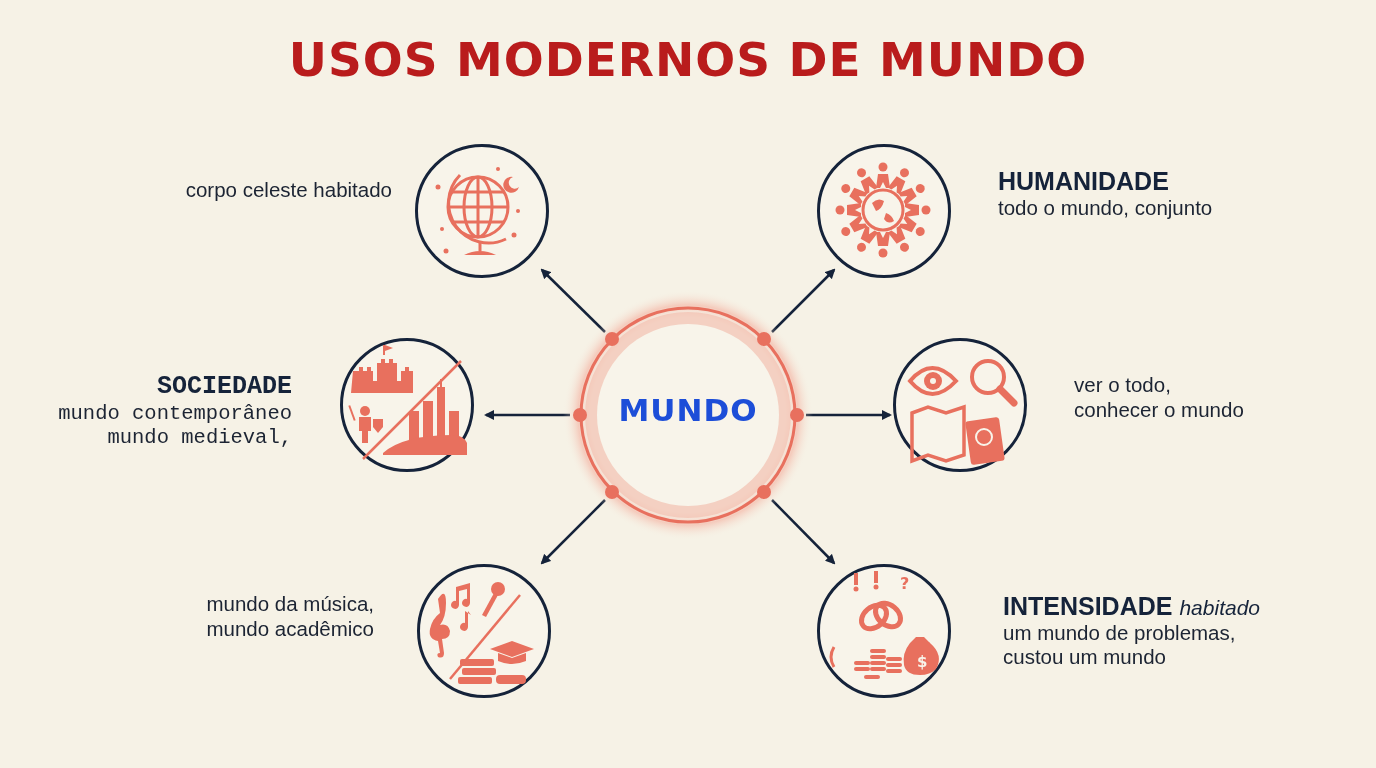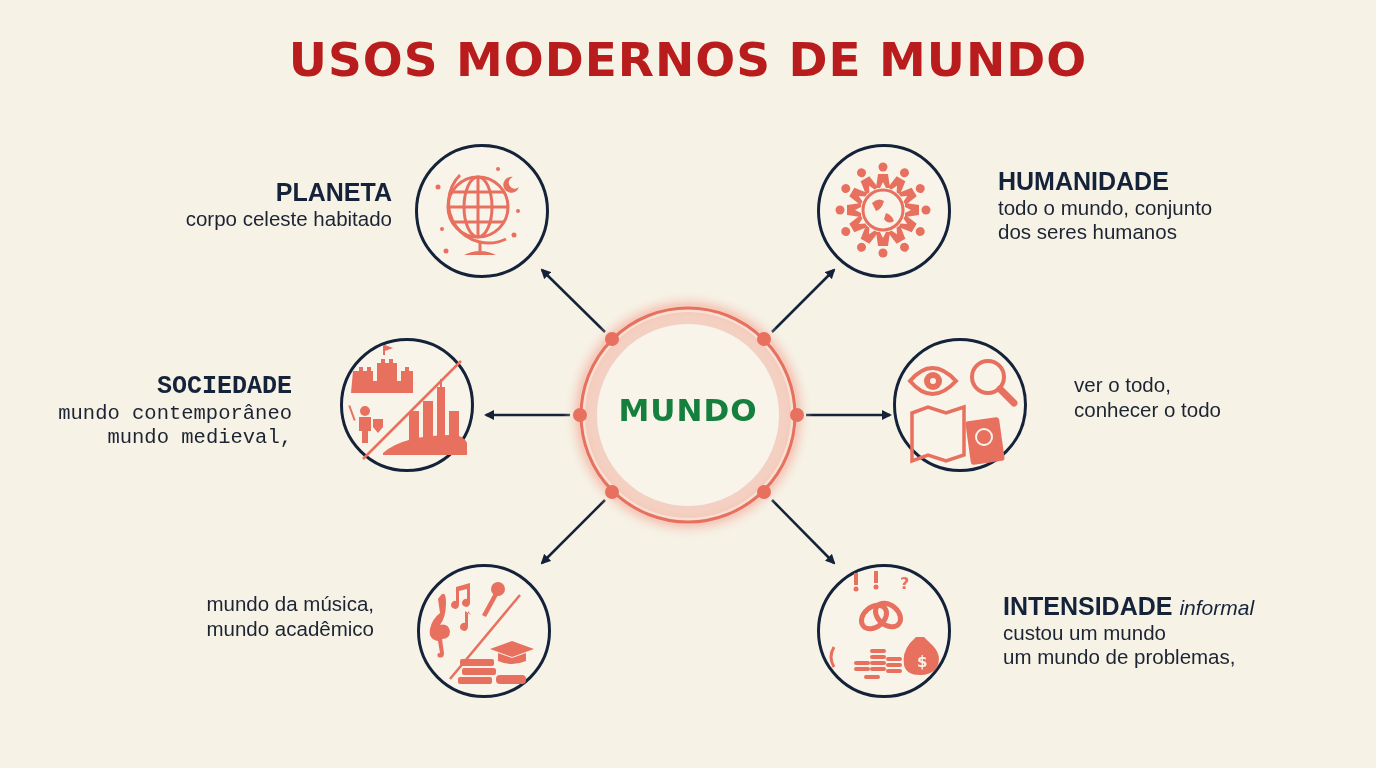--- a/index.html
+++ b/index.html
@@ -11,21 +11,21 @@
   }
   .title {
     position:absolute; left:0; right:0; top:32px; text-align:center;
     font-family:"DejaVu Sans", sans-serif; font-weight:bold; font-size:47px;
     letter-spacing:1px; color:#b91c1c;
   }
   svg.links { position:absolute; left:0; top:0; }
   .center-label {
     position:absolute; left:588px; top:392px; width:200px; text-align:center;
     font-family:"DejaVu Sans", sans-serif; font-weight:bold; font-size:31px;
-    color:#15803d; letter-spacing:1px;
+    color:#1d4ed8; letter-spacing:1px;
   }
   .node {
     position:absolute; width:134px; height:134px; border-radius:50%;
     border:3.5px solid #15233a; box-sizing:border-box; background:#f8f4ea;
   }
   .node svg { position:absolute; left:0; top:0; }
   .lbl { position:absolute; line-height:1.2; }
   .lbl.right { text-align:right; }
   .lbl.left { text-align:left; }
   .lbl .h { font-weight:bold; font-size:25px; color:#15233a; display:block; line-height:1.15; }
@@ -89,21 +89,20 @@
         <circle cx="80" cy="22" r="2"></circle>
         <circle cx="24" cy="82" r="2"></circle>
         <circle cx="100" cy="64" r="2"></circle>
         <circle cx="20" cy="40" r="2.5"></circle>
         <circle cx="96" cy="88" r="2.5"></circle>
         <circle cx="28" cy="104" r="2.5"></circle>
       </g>
   </svg>
 </div>
 <div class="lbl right" style="right:984px;top:178px;">
-  <span class="h">PLANETA</span>
   <span class="d">corpo celeste habitado</span>
 </div>
 
 <div class="node" style="left:817px;top:144px;">
   <svg width="127" height="127" viewBox="0 0 127 127">
     <g fill="#e8705e">
       <circle cx="63" cy="63" r="20" fill="none" stroke="#e8705e" stroke-width="3"></circle>
       <path d="M52 56 q6 -6 12 -2 q-2 8 -8 10 z M66 66 q6 2 8 8 q-6 4 -10 -2z"></path>
       <g id="p">
         <circle cx="63" cy="20" r="4.5"></circle>
@@ -119,21 +118,20 @@
         <use href="#p" transform="rotate(240 63 63)"></use>
       <use href="#p" transform="rotate(270 63 63)"></use>
         <use href="#p" transform="rotate(300 63 63)"></use>
       <use href="#p" transform="rotate(330 63 63)"></use>
     </g>
   </svg>
 </div>
 <div class="lbl left" style="left:986px;top:167px;margin-left:12px;">
   <span class="h">HUMANIDADE</span>
   <span class="d">todo o mundo, conjunto</span>
-  <span class="d">dos seres humanos</span>
 </div>
 
 <div class="node" style="left:340px;top:338px;">
   <svg width="127" height="127" viewBox="0 0 127 127">
     <g fill="#e8705e">
       <path d="M10 30 h6 v-4 h4 v4 h4 v-4 h4 v4 h2 v10 h4 v-18 h4 v-4 h4 v4 h4 v-4 h4 v4 h4 v18 h4 v-10 h4 v-4 h4 v4 h4 v22 h-62 z"></path>
       <rect x="40" y="4" width="2" height="10"></rect>
         <path d="M42 4 l8 3 l-8 3 z"></path>
       <circle cx="22" cy="70" r="5"></circle>
         <path d="M16 76 h12 v14 h-3 v12 h-3 v-10 h-0 v10 h-3 v-12 h-3 z"></path>
@@ -166,21 +164,21 @@
     <circle cx="37" cy="40" r="9" fill="#e8705e"></circle>
     <circle cx="37" cy="40" r="3" fill="#f8f4ea"></circle>
     <g fill="#e8705e">
       <rect x="72" y="78" width="34" height="44" rx="3" transform="rotate(-8 89 100)"></rect>
     </g>
     <circle cx="88" cy="96" r="8" fill="none" stroke="#f8f4ea" stroke-width="2"></circle>
   </svg>
 </div>
 <div class="lbl left" style="left:1074px;top:373px;">
   <span class="d">ver o todo,</span>
-  <span class="d">conhecer o todo</span>
+  <span class="d">conhecer o mundo</span>
 </div>
 
 <div class="node" style="left:417px;top:564px;">
   <svg width="127" height="127" viewBox="0 0 127 127">
     <g fill="#e8705e">
       <path d="M18 32 q8 -12 8 4 q0 14 -6 22 q8 -2 10 6 q0 8 -8 8 l2 14 q0 6 -6 4 q-2 -4 2 -4 l-2 -12 q-10 -2 -8 -12 q2 -10 10 -16 z"></path>
       <path d="M36 20 l14 -4 v20 a4 4 0 1 1 -3 -4 v-10 l-8 2 v14 a4 4 0 1 1 -3 -4 z"></path>
       <path d="M48 44 v16 a4 4 0 1 1 -3 -4 v-12 l6 4 z"></path>
       <circle cx="78" cy="22" r="7"></circle>
       <path d="M74 26 l-12 22 l4 2 l12 -22 z"></path>
@@ -221,16 +219,16 @@
       <rect x="66" y="90" width="16" height="4" rx="2"></rect>
         <rect x="66" y="96" width="16" height="4" rx="2"></rect>
         <rect x="66" y="102" width="16" height="4" rx="2"></rect>
       <rect x="44" y="108" width="16" height="4" rx="2"></rect>
       <path d="M90 76 l6 -6 h8 l6 6 q14 12 6 26 q-6 6 -16 6 q-14 0 -16 -10 q-2 -12 6 -22z"></path>
     </g>
     <text x="97" y="100" font-size="15" font-weight="bold" fill="#f8f4ea" font-family="DejaVu Sans, sans-serif">$</text>
   </svg>
 </div>
 <div class="lbl left" style="left:1003px;top:592px;">
-  <span class="h"><span>INTENSIDADE</span> <i>informal</i></span>
+  <span class="h"><span>INTENSIDADE</span> <i>habitado</i></span>
+  <span class="d">um mundo de problemas,</span>
   <span class="d">custou um mundo</span>
-  <span class="d">um mundo de problemas,</span>
 </div>
 
 </body></html>

